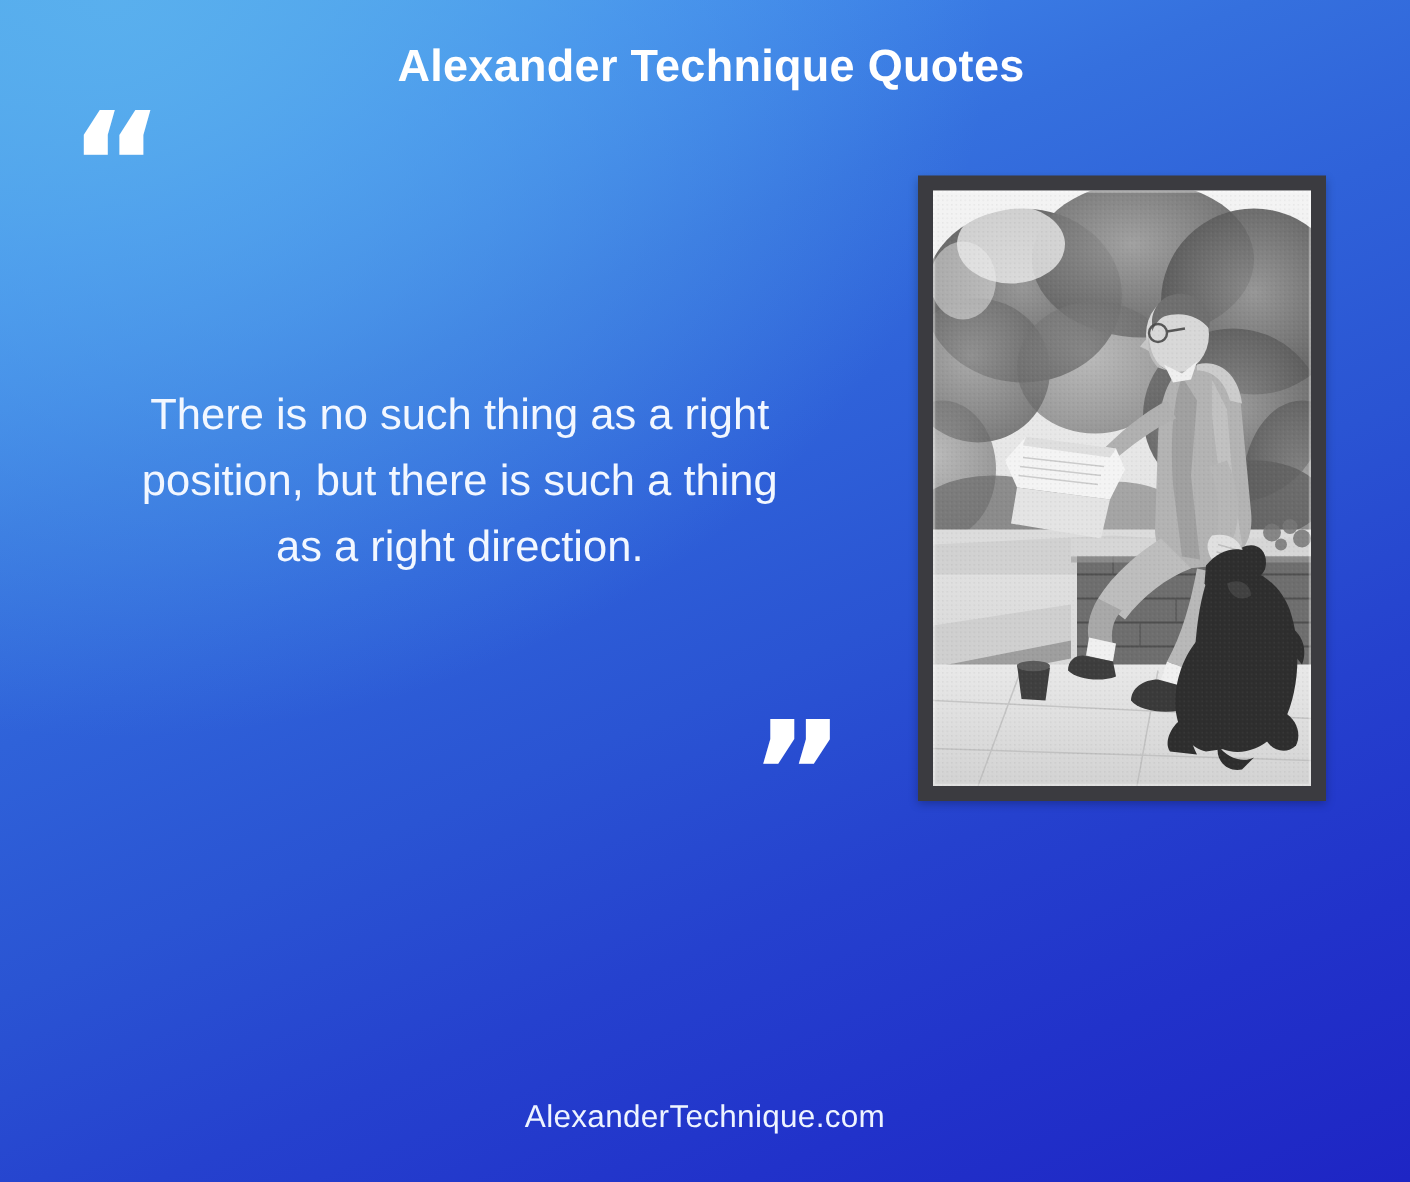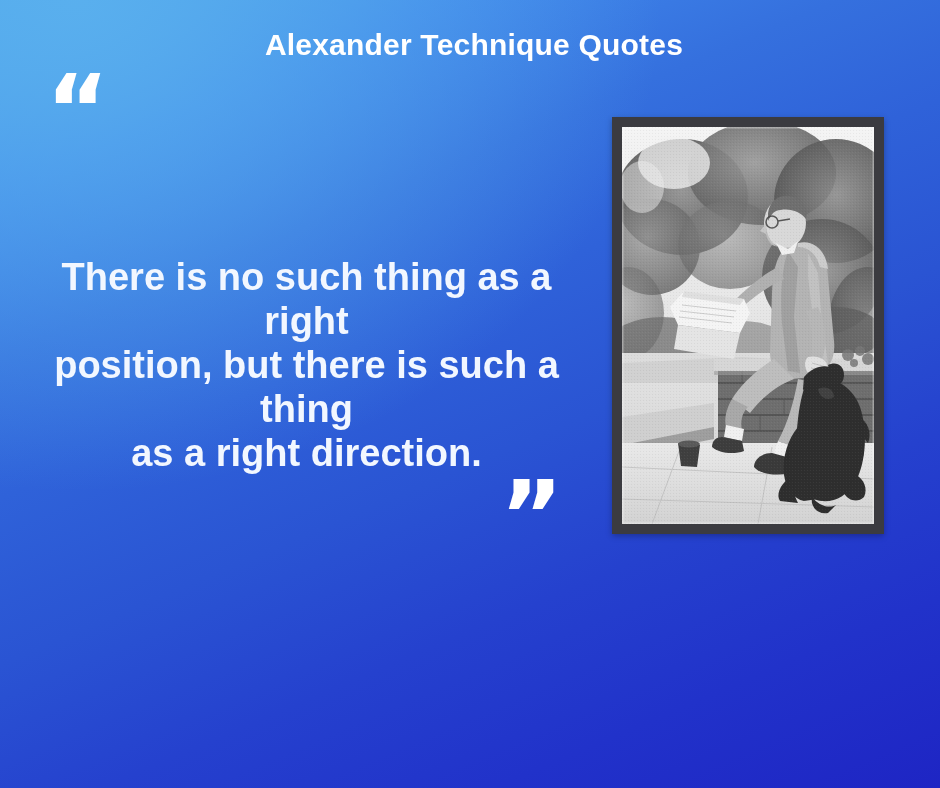--- a/index.html
+++ b/index.html
@@ -64,22 +64,22 @@
   }
 
   
   .quote-text {
     position: absolute;
     left: 34px;
     top: 255px;
     width: 545px;
     text-align: center;
     color: #f2f7ff;
-    font-size: 38px;
-    font-weight: 700;
+    font-size: 29px;
+    font-weight: 400;
     line-height: 44px;
     white-space: pre-line;
   }
 
   
   .attribution {
     position: absolute;
     left: 0;
     top: 624px;
     width: 940px;
@@ -137,20 +137,21 @@
 
   <div class="qmark qmark-open">“</div>
 
   <div class="quote-text">There is no such thing as a right
 position, but there is such a thing
 as a right direction.</div>
 
   <div class="qmark qmark-close">”</div>
 
 
+  <div class="site-footer">AlexanderTechnique.com</div>
 
   <div class="photo-frame">
     <div class="photo-inner">
       <svg viewBox="0 0 252 397" preserveAspectRatio="none" aria-hidden="true">
         <defs>
           <linearGradient id="skyG" x1="0" y1="0" x2="0" y2="1">
             <stop offset="0%" stop-color="#f4f4f4"></stop>
             <stop offset="60%" stop-color="#e2e2e2"></stop>
             <stop offset="100%" stop-color="#cfcfcf"></stop>
           </linearGradient>

